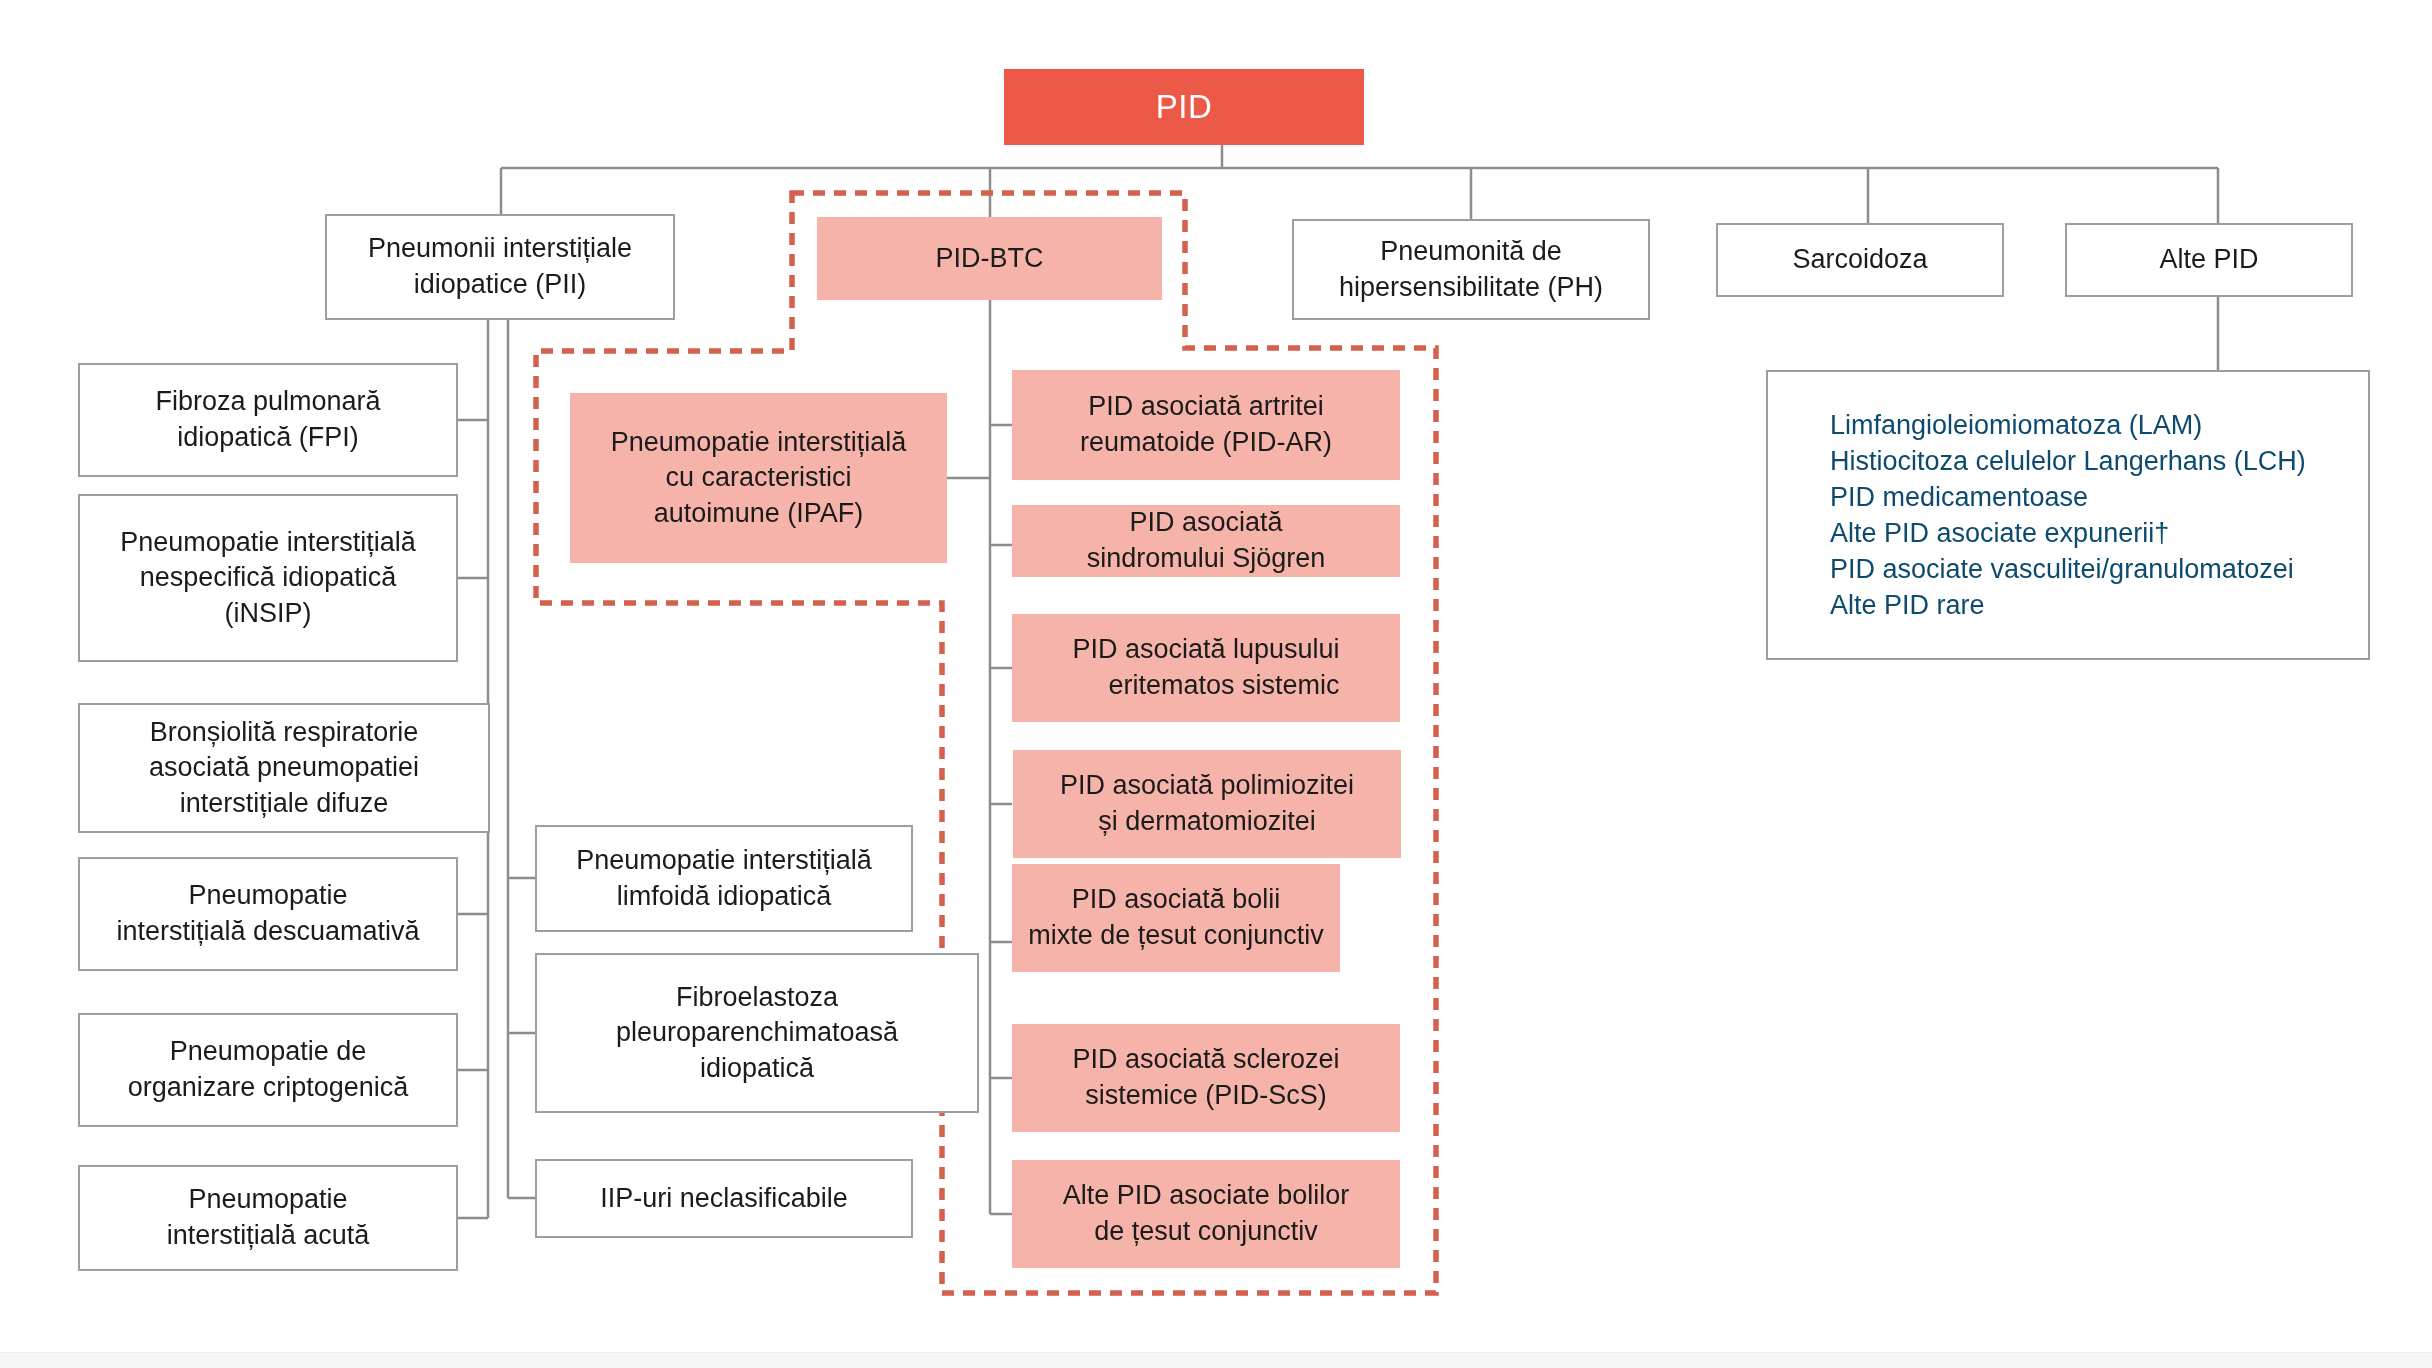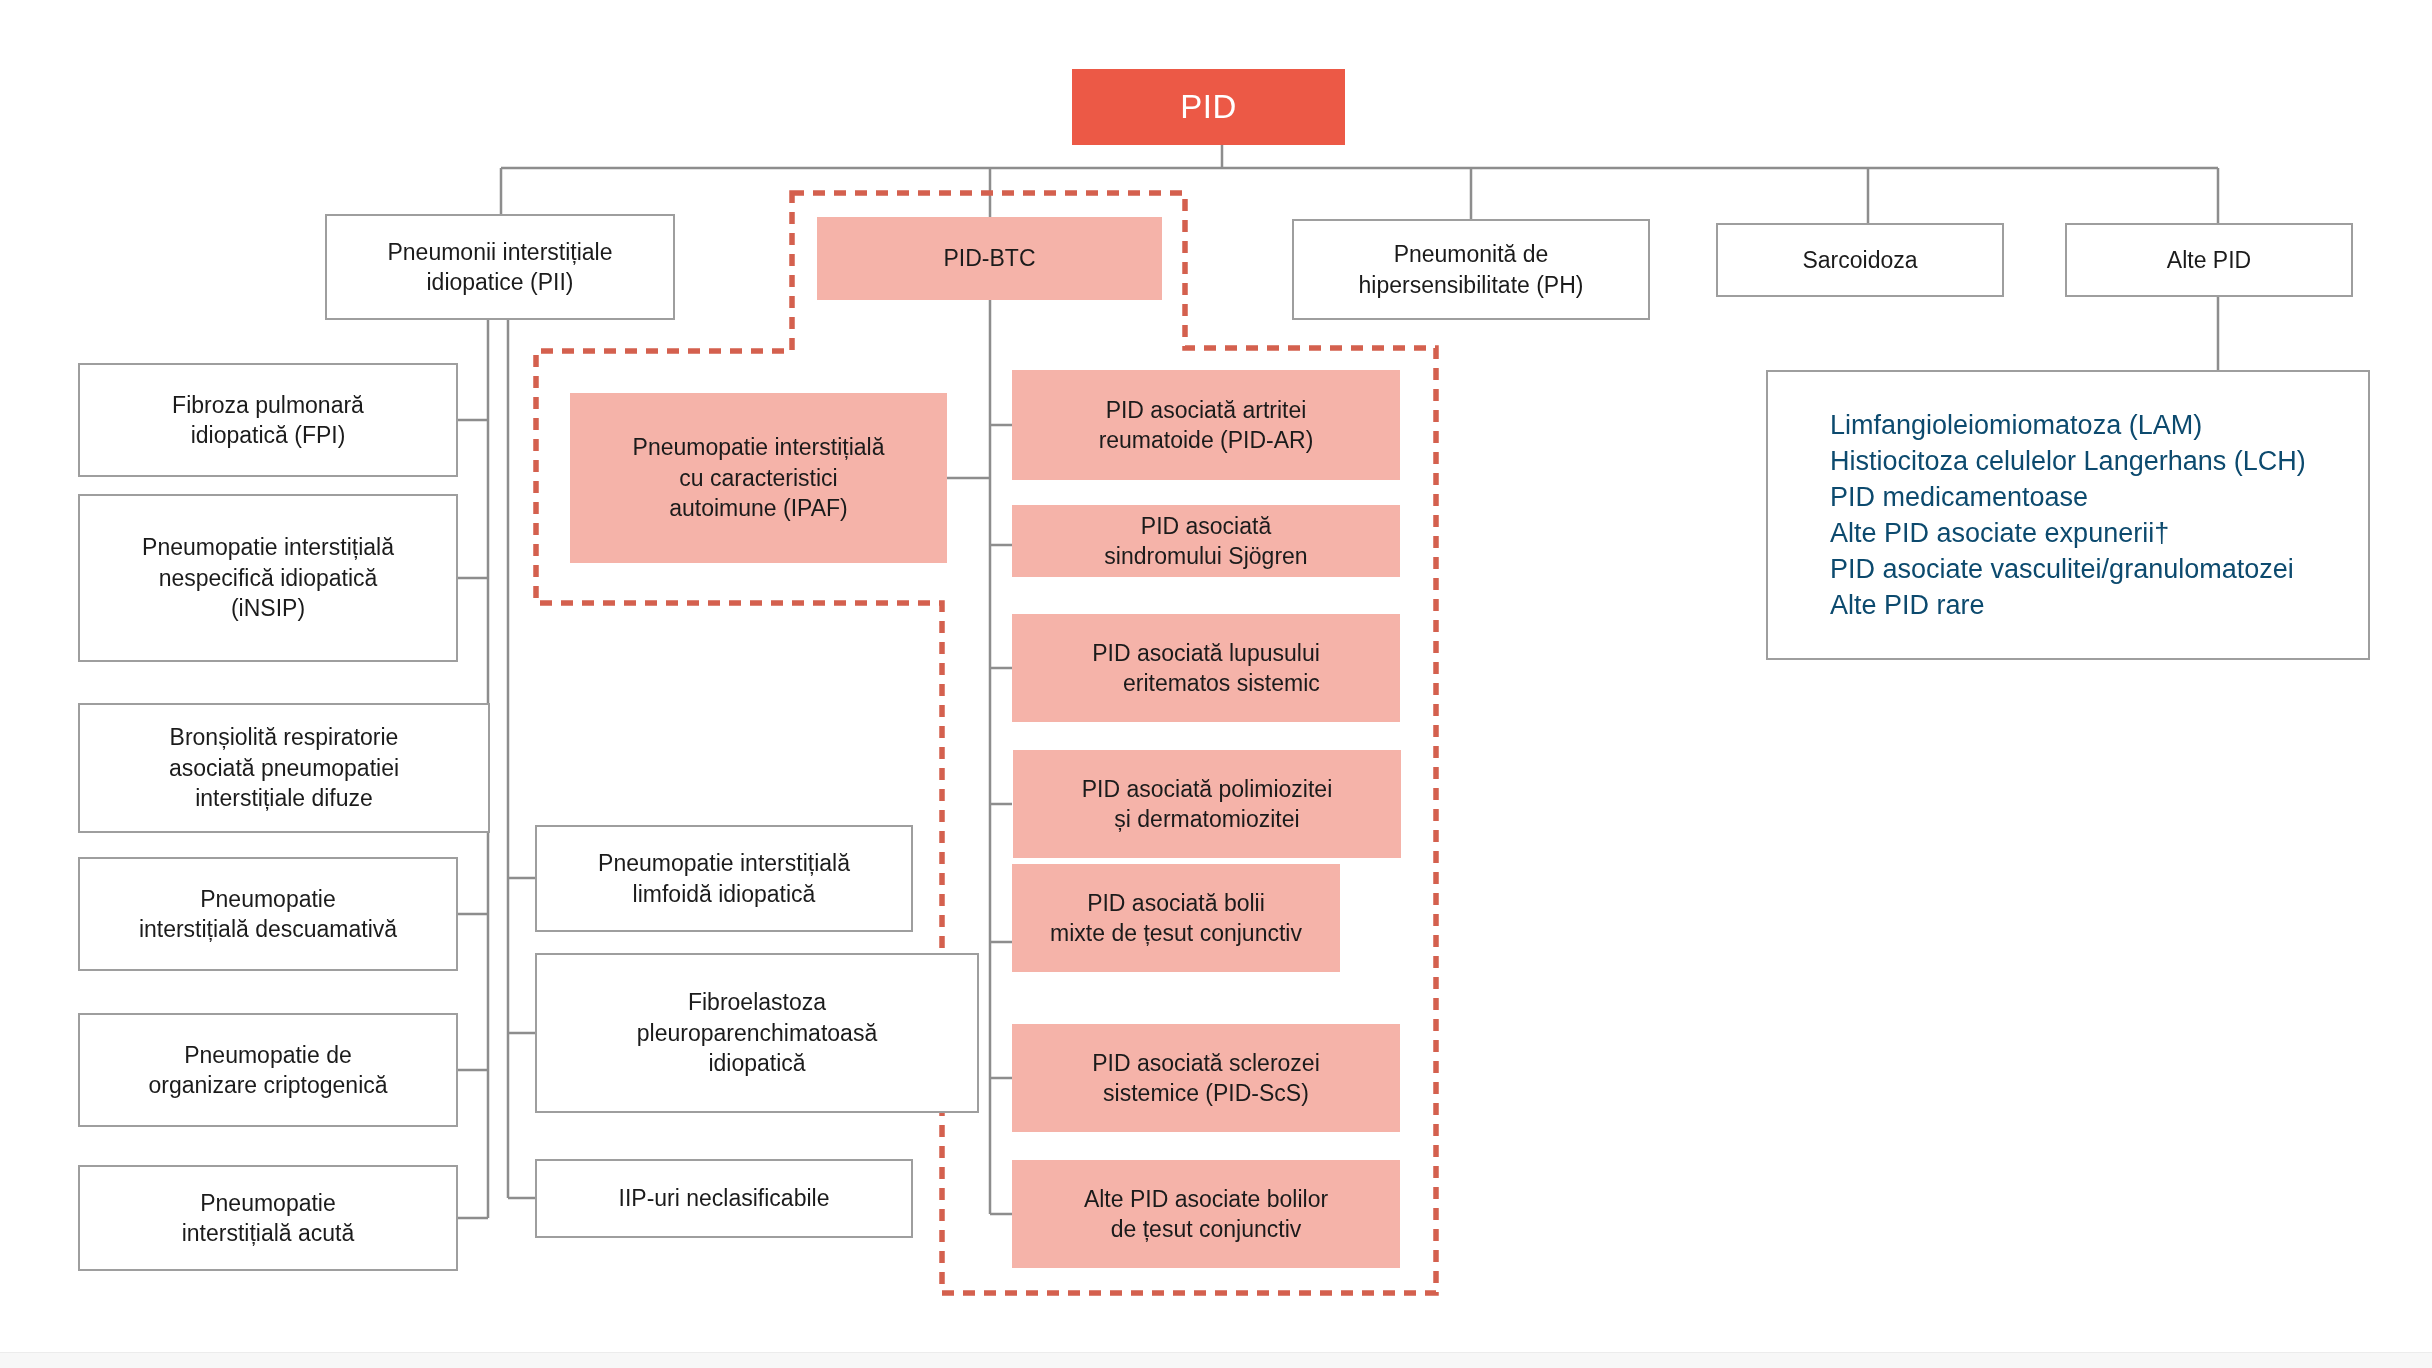--- a/index.html
+++ b/index.html
@@ -11,21 +11,21 @@
     overflow:hidden;
   }
   .wires{position:absolute;left:0;top:0;}
   .node{
     position:absolute;
     display:flex;align-items:center;justify-content:center;
     box-sizing:border-box;
     text-align:center;
     white-space:pre-line;
     color:#1b1b1b;
-    font-size:23px;line-height:1.32;
+    font-size:27px;line-height:1.32;
   }
   .plain{background:#ffffff;border:2px solid #9e9e9e;}
   .pink{background:#f5b3a9;border:none;}
   .root{
     background:#ec5946;color:#ffffff;
     font-size:33px;letter-spacing:0.5px;
   }
   .panel{
     position:absolute;box-sizing:border-box;
     background:#ffffff;border:2px solid #9e9e9e;
@@ -64,21 +64,21 @@
              M508 878 H535  M508 1033 H535 M508 1198 H535
              M990 300 V1214
              M947 478 H990
              M990 425 H1012 M990 545 H1012 M990 668 H1012
              M990 804 H1012 M990 942 H1012 M990 1078 H1012 M990 1214 H1012
              M2218 297 V370" fill="none" stroke="#8d8d8d" stroke-width="2.5"></path>
 
     <path d="M792 193 H1185 V348 H1436 V1293 H942 V603 H536 V351 H792 Z" fill="none" stroke="#d4604e" stroke-width="5.5" stroke-dasharray="12 9"></path>
   </svg>
 
-  <div class="node root" style="left:1072px;top:69px;width:273px;height:76px;">PID</div>
+  <div class="node root" style="left:1004px;top:69px;width:360px;height:76px;">PID</div>
 
   <div class="node plain" style="left:325px;top:214px;width:350px;height:106px;">Pneumonii interstițiale
 idiopatice (PII)</div>
   <div class="node pink" style="left:817px;top:217px;width:345px;height:83px;">PID-BTC</div>
   <div class="node plain" style="left:1292px;top:219px;width:358px;height:101px;">Pneumonită de
 hipersensibilitate (PH)</div>
   <div class="node plain" style="left:1716px;top:223px;width:288px;height:74px;">Sarcoidoza</div>
   <div class="node plain" style="left:78px;top:363px;width:380px;height:114px;">Fibroza pulmonară
 idiopatică (FPI)</div>
 

